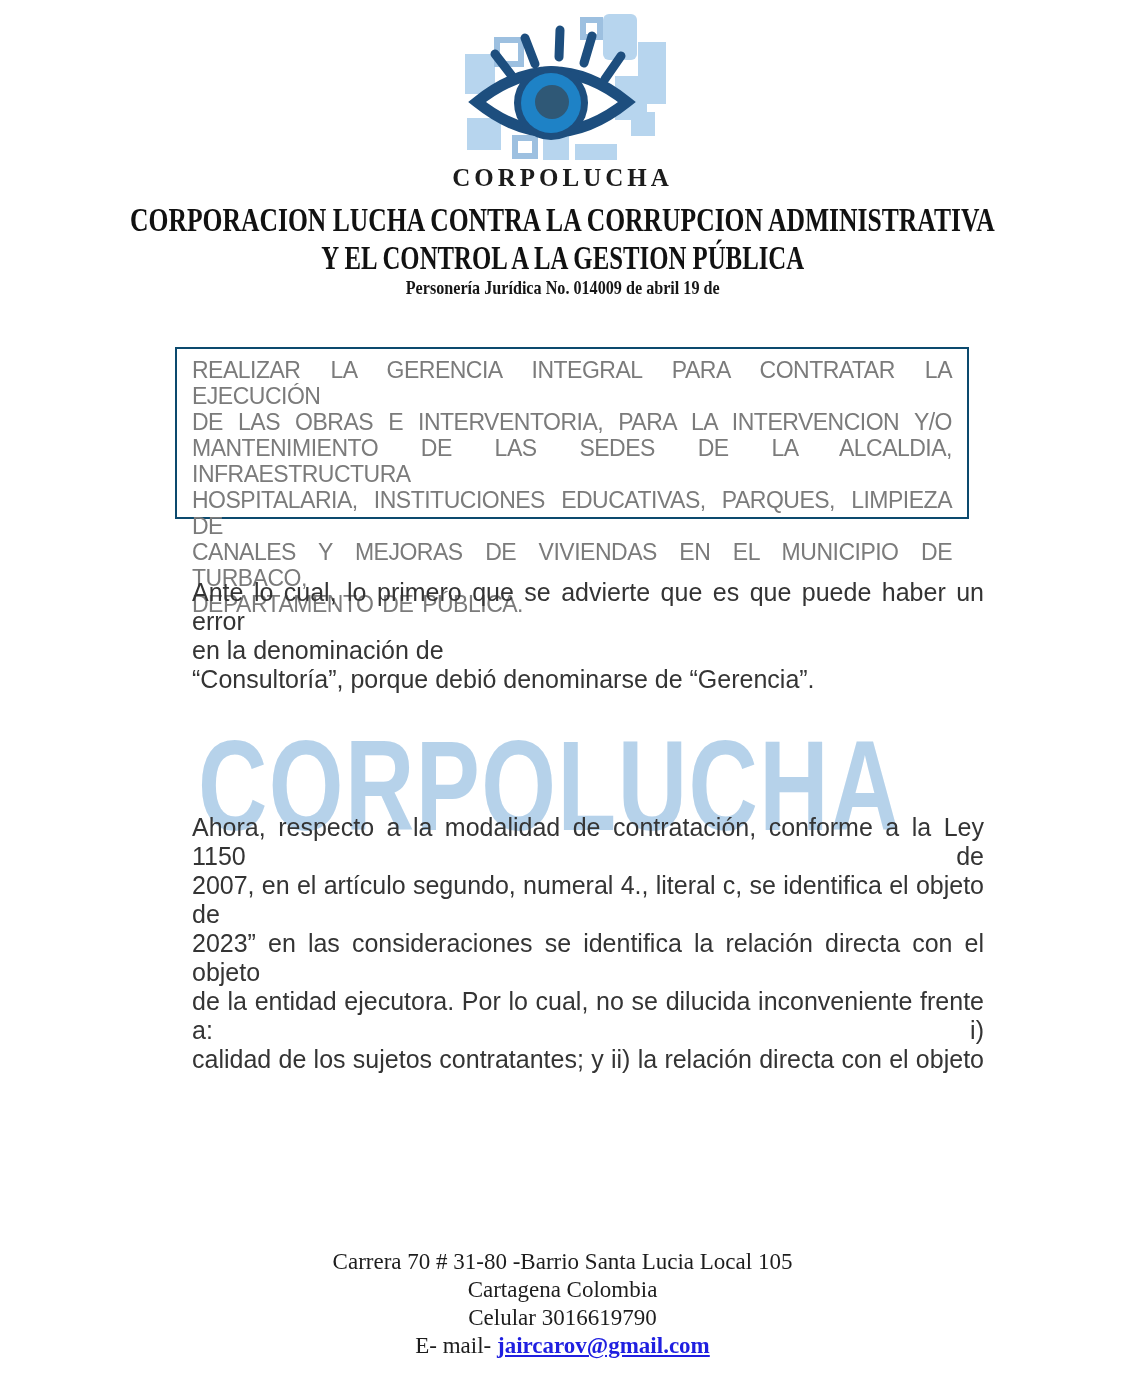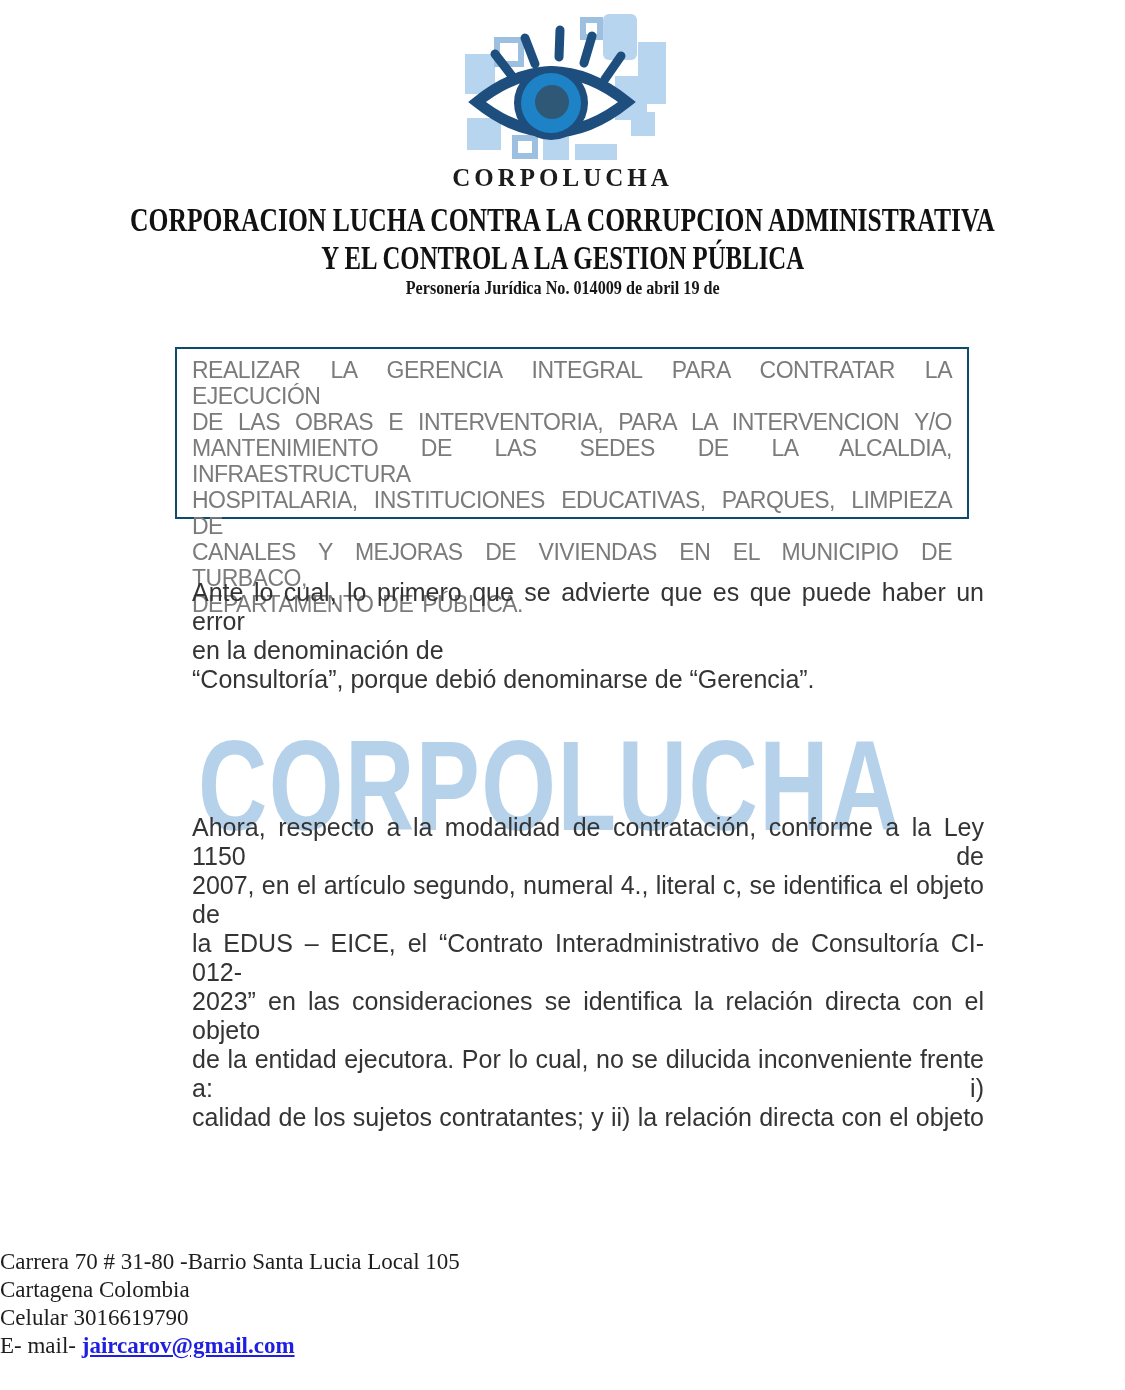--- a/index.html
+++ b/index.html
@@ -27,21 +27,21 @@
   #para2{top:697px;font-size:25px;line-height:29px;}
   .tline{min-height:1em;}
   .just{text-align:justify;text-align-last:justify;text-justify:inter-word;}
   
   #watermark{position:absolute;left:198px;top:722px;z-index:0;pointer-events:none;
      font-family:"Liberation Sans",sans-serif;font-weight:bold;font-size:128px;line-height:1;
      letter-spacing:2px;color:#a5c8e6;opacity:0.8;transform:scaleX(0.75);transform-origin:left center;
      white-space:nowrap;}
   .layer{position:relative;z-index:1;}
   
-  #footer{position:absolute;left:0;top:1248px;width:1125px;
+  #footer{position:absolute;left:0;top:1248px;width:1125px;text-align:center;
      font-family:"Liberation Serif",serif;font-size:23px;line-height:28px;color:#1d1d1d;}
   #footer a{color:#1f1fe0;font-weight:bold;text-decoration:underline;}
   
   #scroll-gap{position:absolute;right:9px;top:225px;width:11px;height:1165px;background:#f4f4f4;}
   #scroll-track{position:absolute;right:0;top:0;width:9px;height:1390px;background:#e3e3e3;}
   #scroll-edge{position:absolute;right:8px;top:0;width:2px;height:1390px;background:#cfcfcf;}
 </style>
 </head>
 <body>
 
@@ -106,21 +106,20 @@
   <div id="watermark">CORPOLUCHA</div>
 
   <div id="para1" class="para layer">
       <div class="tline just"><span>Ante lo cual, lo primero que se advierte que es que puede haber un error</span></div>
       <div class="tline"><span>en la denominación de</span></div>
       <div class="tline"><span>“Consultoría”, porque debió denominarse de “Gerencia”.</span></div>
     </div>
   <div id="para2" class="para layer">
       <div class="tline just"><span>Ahora, respecto a la modalidad de contratación, conforme a la Ley 1150 de</span></div>
       <div class="tline just"><span>2007, en el artículo segundo, numeral 4., literal c, se identifica el objeto de</span></div>
-      <div class="tline just"><span>la EDUS – EICE, el “Contrato Interadministrativo de Consultoría CI-012-</span></div>
       <div class="tline just"><span>2023” en las consideraciones se identifica la relación directa con el objeto</span></div>
       <div class="tline just"><span>de la entidad ejecutora. Por lo cual, no se dilucida inconveniente frente a: i)</span></div>
       <div class="tline just"><span>calidad de los sujetos contratantes; y ii) la relación directa con el objeto</span></div>
     </div>
 
   <div id="footer">
     <div>Carrera 70 # 31-80 -Barrio Santa Lucia Local 105</div>
     <div>Cartagena Colombia</div>
     <div>Celular 3016619790</div>
     <div>

